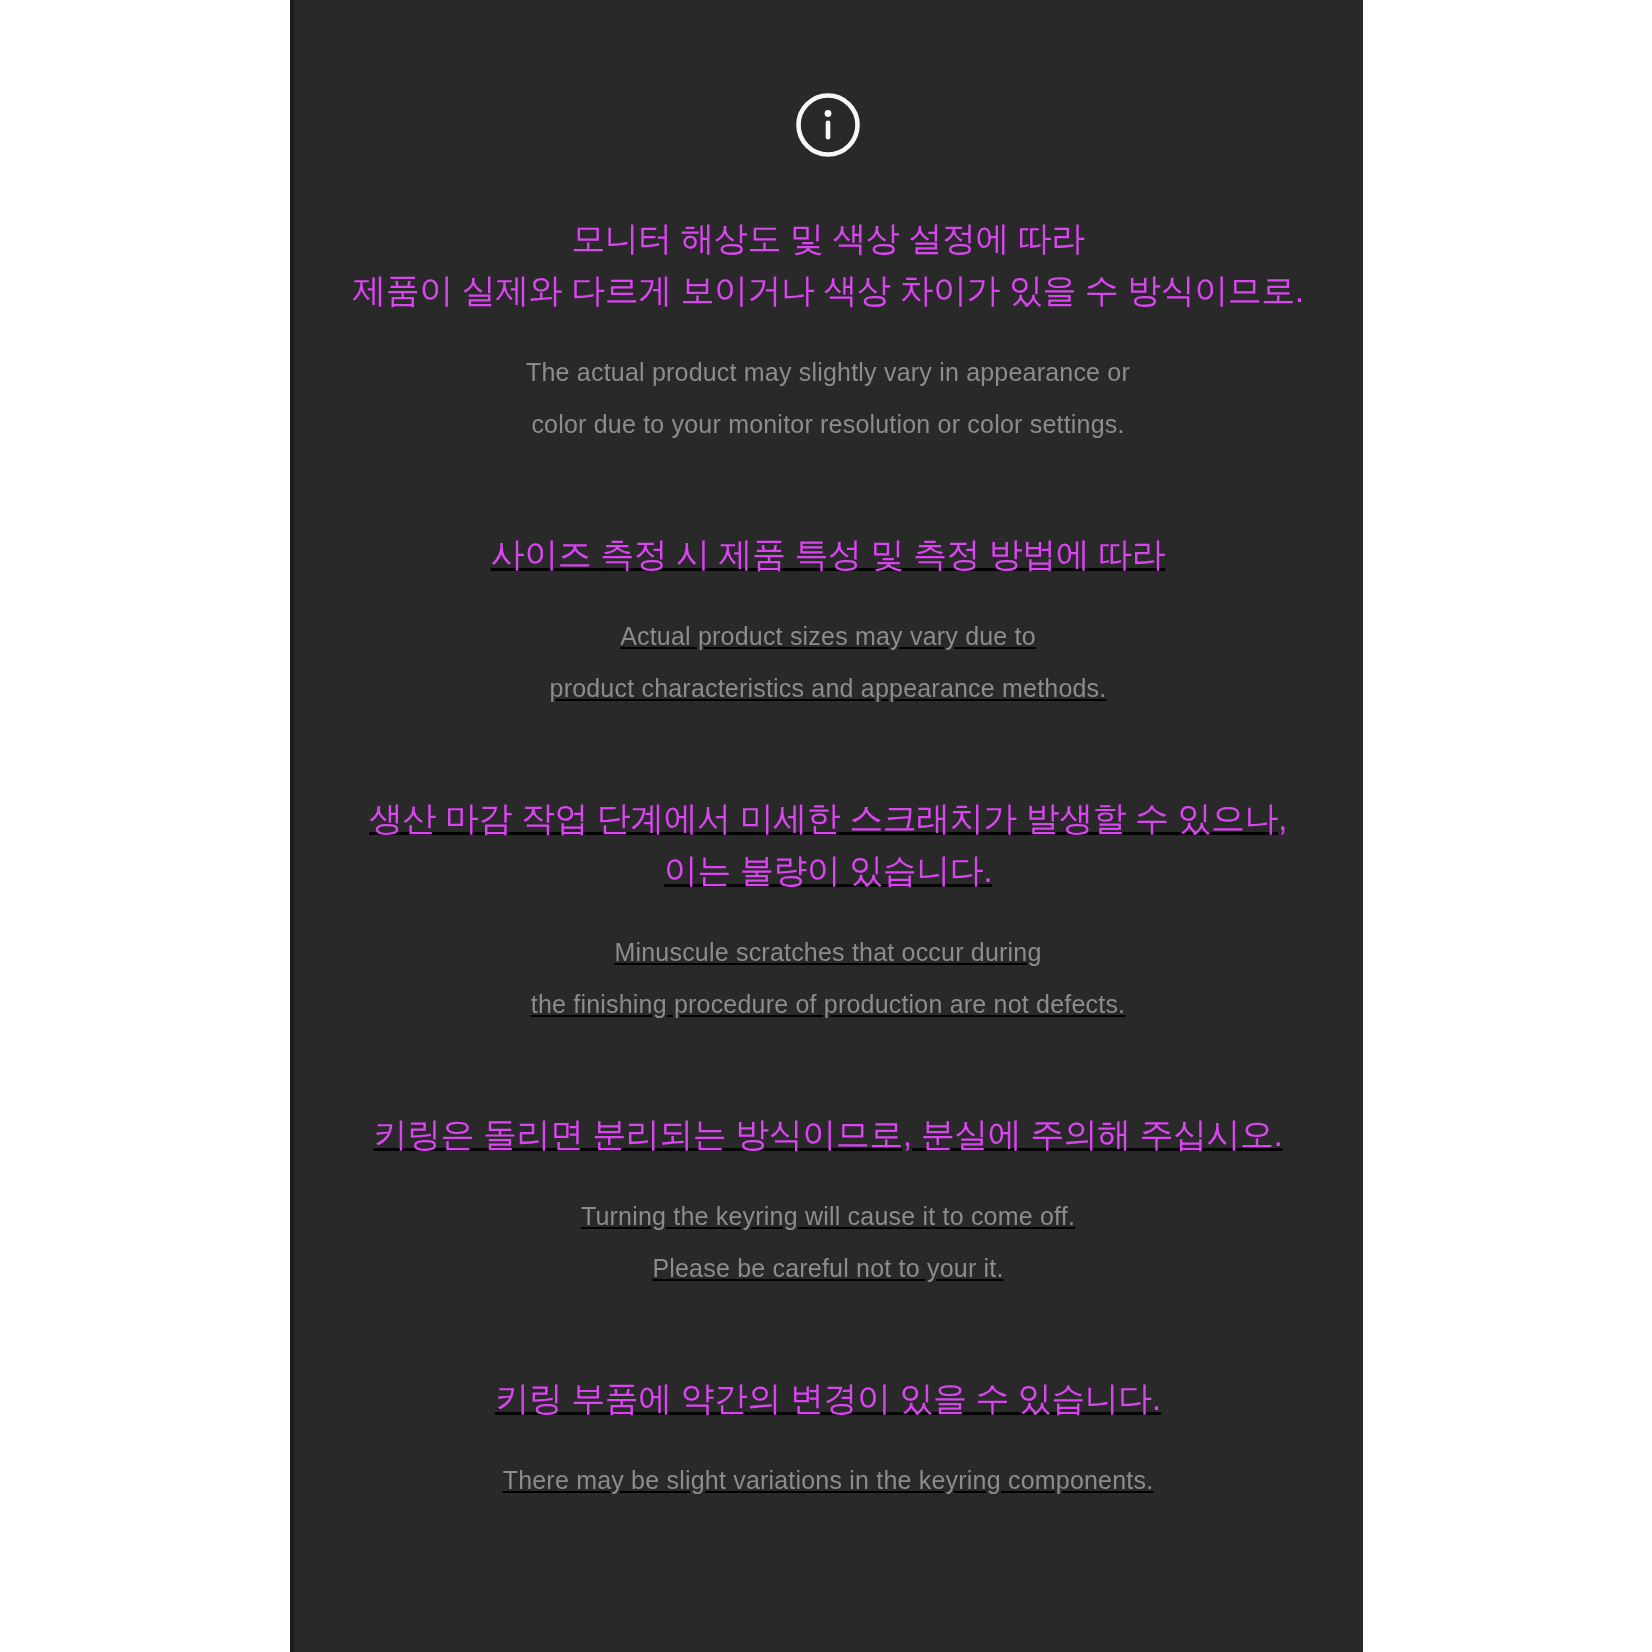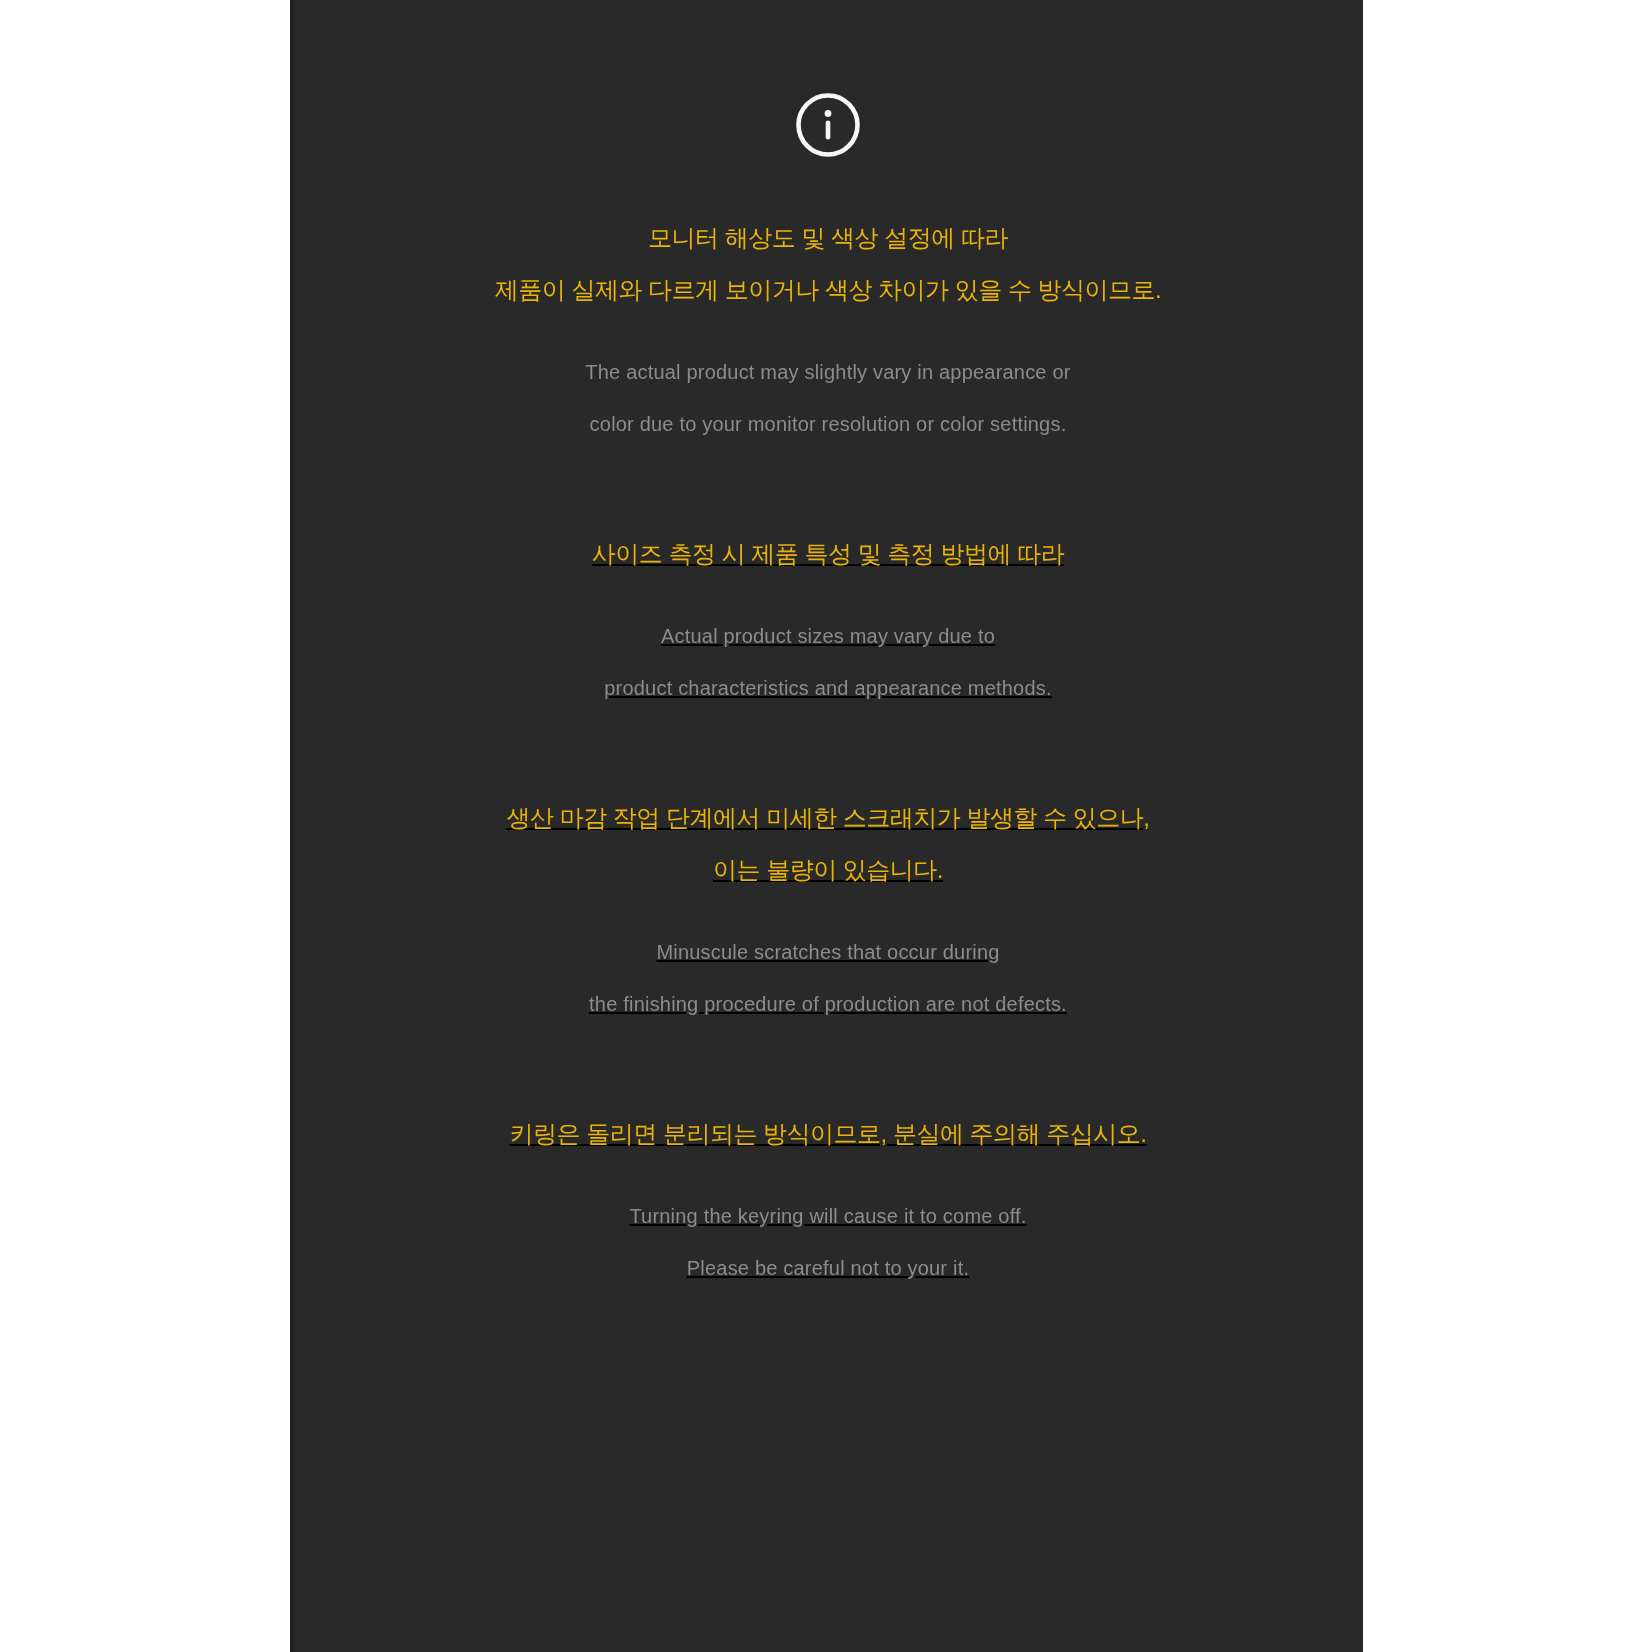--- a/index.html
+++ b/index.html
@@ -20,30 +20,30 @@
     overflow: hidden;
   }
   .icon-wrap {
     width: 66px;
     height: 66px;
     margin: 0 auto 54px auto;
   }
   .icon-wrap svg { display: block; width: 66px; height: 66px; }
   .section + .section { margin-top: 78px; text-decoration: underline; }
   .ko-line {
-    color: #eab308;
-    font-size: 24px;
+    color: #d946ef;
+    font-size: 34px;
     font-weight: 500;
     line-height: 52px;
     letter-spacing: -0.5px;
   }
   .en-block { margin-top: 30px; }
   .en-line {
     color: #8c8c8c;
-    font-size: 20px;
+    font-size: 25px;
     font-weight: 400;
     line-height: 52px;
     letter-spacing: 0.2px;
   }
 </style>
 </head>
 <body>
 
 <div class="panel">
 
@@ -90,14 +90,22 @@
   <div class="section">
     <div class="ko-block">
       <div class="ko-line">키링은 돌리면 분리되는 방식이므로, 분실에 주의해 주십시오.</div>
     </div>
     <div class="en-block">
       <div class="en-line">Turning the keyring will cause it to come off.</div>
       <div class="en-line">Please be careful not to your it.</div>
     </div>
   </div>
 
+  <div class="section">
+    <div class="ko-block">
+      <div class="ko-line">키링 부품에 약간의 변경이 있을 수 있습니다.</div>
+    </div>
+    <div class="en-block">
+      <div class="en-line">There may be slight variations in the keyring components.</div>
+    </div>
+  </div>
 
 </div>
 
 </body></html>

